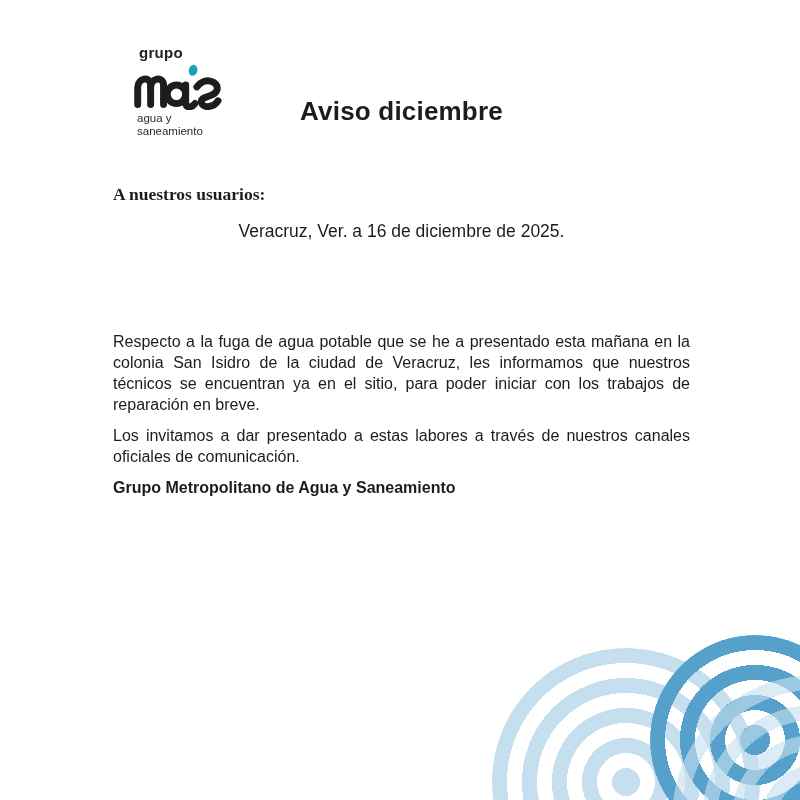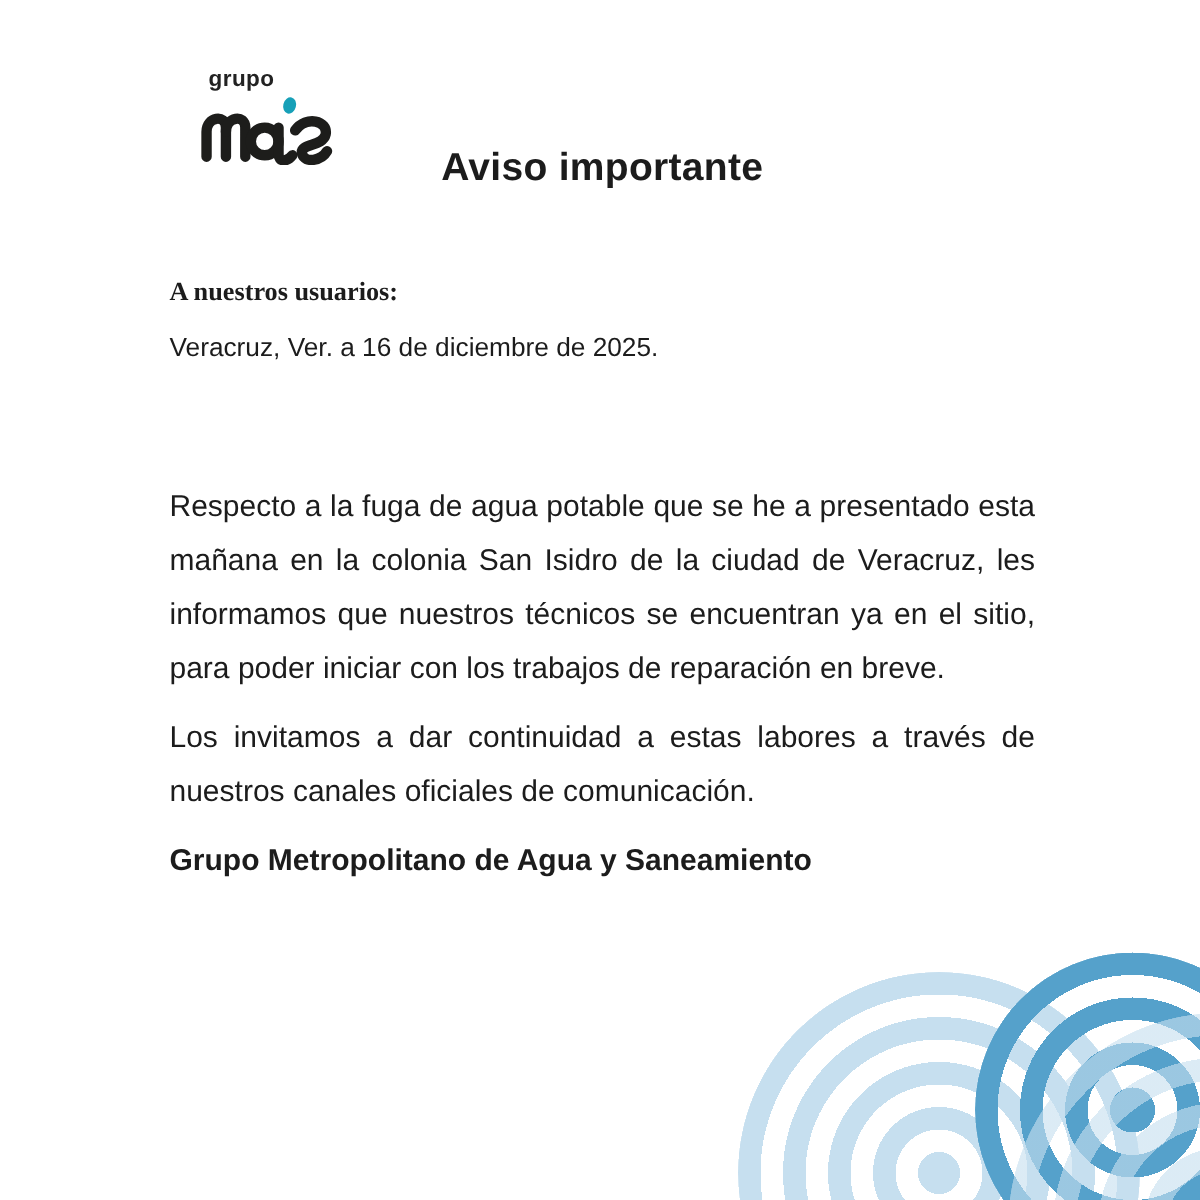--- a/index.html
+++ b/index.html
@@ -11,22 +11,22 @@
   .logo{position:absolute;left:130px;top:44px;width:112px;}
   .logo-grupo{font-weight:700;font-size:15px;letter-spacing:.3px;margin:0 0 1px 9px;color:#222;}
   .logo-script{display:block;margin-left:0;}
   .logo-tagline{font-size:11.5px;line-height:13px;margin:2px 0 0 7px;color:#2b2b2b;}
   
   .title{
     position:absolute;left:113px;top:96px;width:577px;text-align:center;
     font-weight:700;font-size:26px;letter-spacing:.2px;
   }
   .salutation{position:absolute;left:113px;top:184px;font-weight:700;font-size:17.5px;font-family:Liberation Serif, serif;}
-  .dateline{position:absolute;left:113px;top:221px;width:577px;text-align:left;font-size:17.5px;}
-  .body-text{position:absolute;left:113px;top:320px;width:577px;font-size:20px;line-height:36px;}
+  .dateline{position:absolute;left:113px;top:221px;width:577px;text-align:center;font-size:17.5px;}
+  .body-text{position:absolute;left:113px;top:331px;width:577px;font-size:16px;line-height:21px;}
   .body-text p{margin:0 0 10px 0;text-align:justify;}
   .signature{font-weight:700;text-align:left;}
   
   .ripple{position:absolute;border-radius:50%;pointer-events:none;}
   .ripple-light-1{
     left:492px;top:648px;width:268px;height:268px;
     background:radial-gradient(closest-side circle,
       var(--ripple-light) 0 14px, transparent 14px 29px,
       var(--ripple-light) 29px 44px, transparent 44px 59px,
       var(--ripple-light) 59px 74px, transparent 74px 89px,
@@ -64,31 +64,35 @@
       <path class="logo-stroke" d="M8,46 L8,28 C8,17 22,15 22,25 L22,46"></path>
       <path class="logo-stroke" d="M22,28 C22,17 36,15 36,25 L36,46"></path>
 
       <circle class="logo-stroke" cx="50" cy="35" r="10"></circle>
       <path class="logo-stroke" d="M60,25 L60,44 C60,50 66,50 70,45"></path>
 
       <path class="logo-stroke" d="M72,27 C80,16 96,20 94,30 C92,39 75,36 77,44 C79,51 91,49 95,42"></path>
 
       <ellipse cx="68" cy="9" rx="4.6" ry="6" fill="#17a0b8" transform="rotate(14 68 9)"></ellipse>
     </svg>
+    <div class="logo-tagline">
+      <div>agua y</div>
+      <div>saneamiento</div>
+    </div>
   </div>
 
-  <div class="title">Aviso importante</div>
+  <div class="title">Aviso diciembre</div>
 
   <div class="salutation">A nuestros usuarios:</div>
 
   <div class="dateline">Veracruz, Ver. a 16 de diciembre de 2025.</div>
 
   <div class="body-text">
     <p>Respecto a la fuga de agua potable que se he a presentado esta mañana en la colonia San Isidro de la ciudad de Veracruz, les informamos que nuestros técnicos se encuentran ya en el sitio, para poder iniciar con los trabajos de reparación en breve.</p>
-    <p>Los invitamos a dar continuidad a estas labores a través de nuestros canales oficiales de comunicación.</p>
+    <p>Los invitamos a dar presentado a estas labores a través de nuestros canales oficiales de comunicación.</p>
     <p class="signature">Grupo Metropolitano de Agua y Saneamiento</p>
   </div>
 
   <div class="ripple ripple-light-1"></div>
   <div class="ripple ripple-medium"></div>
   <div class="ripple ripple-light-2"></div>
 
 </div>
 
 </body></html>

